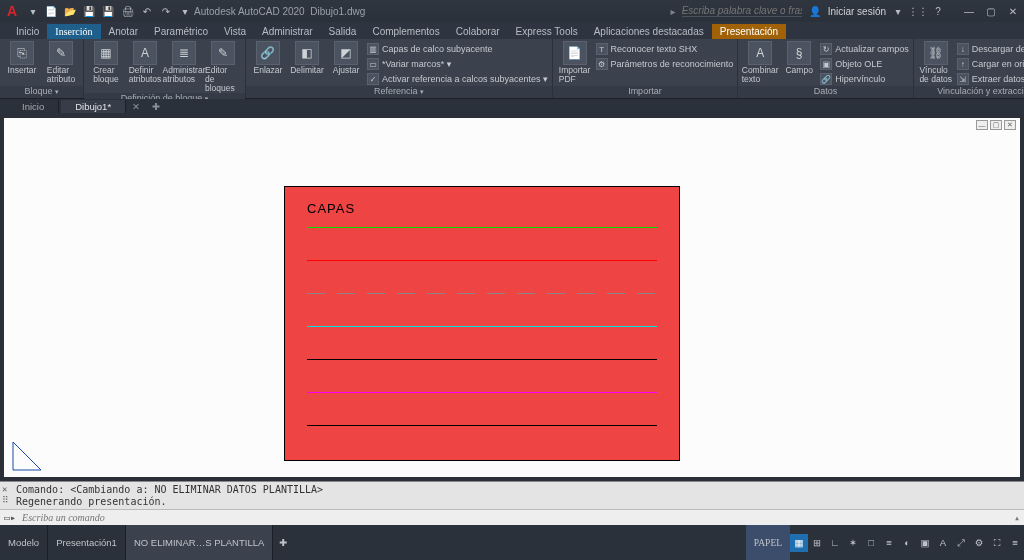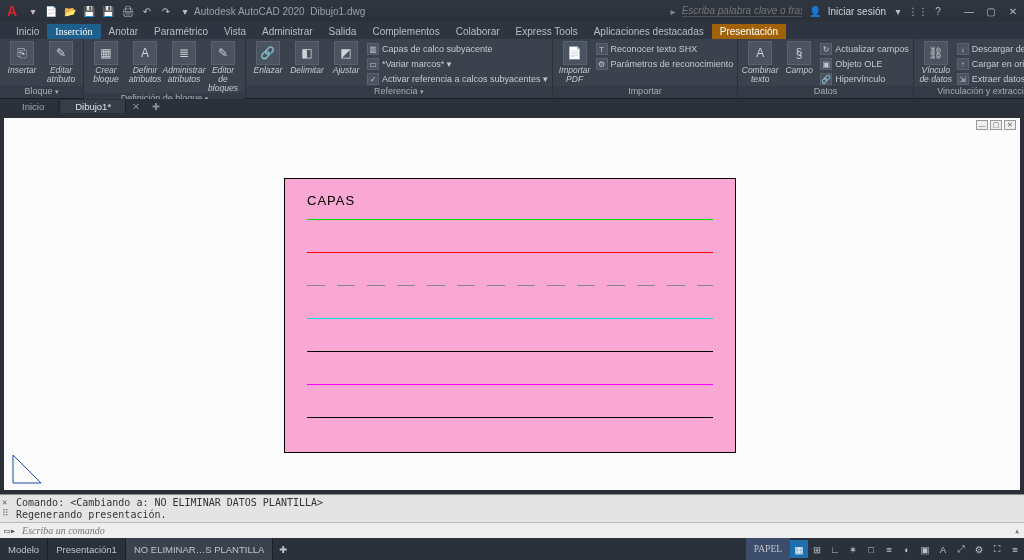--- a/index.html
+++ b/index.html
@@ -25,57 +25,57 @@
   .menutabs .tab.highlight { background:#a16207; color:#fff;}
 
   
   .ribbon { height:60px; background:#3b424d; display:flex; border-bottom:1px solid #1b1f26;}
   .panel { display:flex; flex-direction:column; border-right:1px solid #2b313a; }
   .panel-body { flex:1; display:flex; align-items:flex-start; padding:2px 4px 0; gap:3px;}
   .panel-title { height:12px; font-size:9px; text-align:center; color:#a8adb5; background:#343b46; padding:0 2px; white-space:nowrap;}
   .panel-title .dd::after{content:" ▾"; font-size:7px;}
   .rbtn { display:flex; flex-direction:column; align-items:center; width:36px; gap:1px; cursor:pointer;}
   .rbtn .ic { width:24px;height:24px; background:#4b5360; border:1px solid #5a6270; display:flex;align-items:center;justify-content:center; font-size:12px;}
-  .rbtn .lbl { font-size:8.5px; line-height:9px; text-align:center; color:#c6cad0;font-style:italic;}
+  .rbtn .lbl { font-size:8.5px; line-height:9px; color:#c6cad0;}
   .smallrow { display:flex; align-items:center; gap:3px; font-size:9px; color:#c6cad0; height:14px; white-space:nowrap; cursor:pointer;}
   .smallrow .mic{ width:12px;height:12px; background:#4b5360; border:1px solid #5a6270; font-size:8px; display:flex;align-items:center;justify-content:center;}
   .vcol { display:flex; flex-direction:column; gap:1px; padding-top:1px;}
 
   
   .filetabs { height:15px; background:#2b313a; display:flex; align-items:center; padding-left:8px; font-size:9.5px; gap:2px;}
   .filetabs .ft { padding:1px 14px; background:#2b313a; color:#a3a8b0; border-right:1px solid #1c2027; cursor:pointer;}
   .filetabs .ft.active { background:#363d48; color:#dfe2e6;}
   .filetabs .close { color:#8a8f97; padding:0 4px; cursor:pointer;}
   .filetabs .plus { color:#8a8f97; padding:0 6px; cursor:pointer;}
 
   
   .canvas-wrap { flex:1; position:relative; background:#2a2f38; }
   .paper-area { position:absolute; inset:4px; background:#fcfcfc; }
   .view-ctl { position:absolute; top:2px; right:4px; display:flex; gap:2px;}
   .view-ctl span{ width:12px;height:10px;border:1px solid #999;background:#eee;font-size:7px;display:flex;align-items:center;justify-content:center;color:#666;cursor:pointer;}
   .ucs { position:absolute; left:6px; bottom:4px; }
   .ucs svg { display:block; }
 
-  .sheet { position:absolute; left:280px; top:60px; width:452px; height:275px; border:1px solid #000; background:#f9a8d4;}
+  .sheet { position:absolute; left:280px; top:68px; width:396px; height:275px; border:1px solid #000; background:#ef4444;}
   .sheet .title { position:absolute; left:22px; top:14px; font:13px Arial; color:#000; letter-spacing:1px;}
   .ln { position:absolute; left:22px; right:22px; height:0; }
   .ln.solid { border-top:1px solid; }
   .ln.ldash { border-top:0; height:1px; background: repeating-linear-gradient(90deg,#888 0 18px, transparent 18px 30px);}
 
   
   .cmd-area { background:#e4e4e4; color:#333; font:10px/12px Consolas, monospace; border-top:1px solid #888;}
   .cmd-history { padding:2px 6px 1px 16px; position:relative;}
   .cmd-history .xbtn{position:absolute;left:2px;top:1px;font-size:9px;color:#666;cursor:pointer;}
   .cmd-history .hbtn{position:absolute;left:2px;top:12px;font-size:9px;color:#666;cursor:pointer;}
   .cmd-input { display:flex; align-items:center; background:#eee; border-top:1px solid #bbb; height:16px; padding:0 4px; gap:6px;}
   .cmd-input .pic{font-size:10px;color:#555;}
   .cmd-input input{ flex:1; border:none; background:transparent; font:italic 10px Consolas; color:#777; outline:none;}
 
   
-  .status { height:22px; background:#2b313a; display:flex; align-items:center; font-size:9.5px; color:#bfc3c9;}
+  .status { height:35px; background:#2b313a; display:flex; align-items:center; font-size:9.5px; color:#bfc3c9;}
   .status .sbtn { padding:0 6px; height:100%; display:flex; align-items:center; gap:3px; cursor:pointer;}
   .status .tab { padding:0 8px; border-right:1px solid #1b1f26; height:100%; display:flex;align-items:center;}
   .status .tab.active{ background:#3b424d;}
   .status .spacer{flex:1;}
   .status .ric { width:18px;height:18px; display:flex;align-items:center;justify-content:center;}
   .status .ric.on{ background:#1f6fb0; color:#fff;}
   .status .paper-lbl{ background:#3b4d6b; padding:0 8px; height:100%; display:flex;align-items:center;font-family:Liberation Serif, serif;}
 
   svg { overflow:visible; }
 </style>

